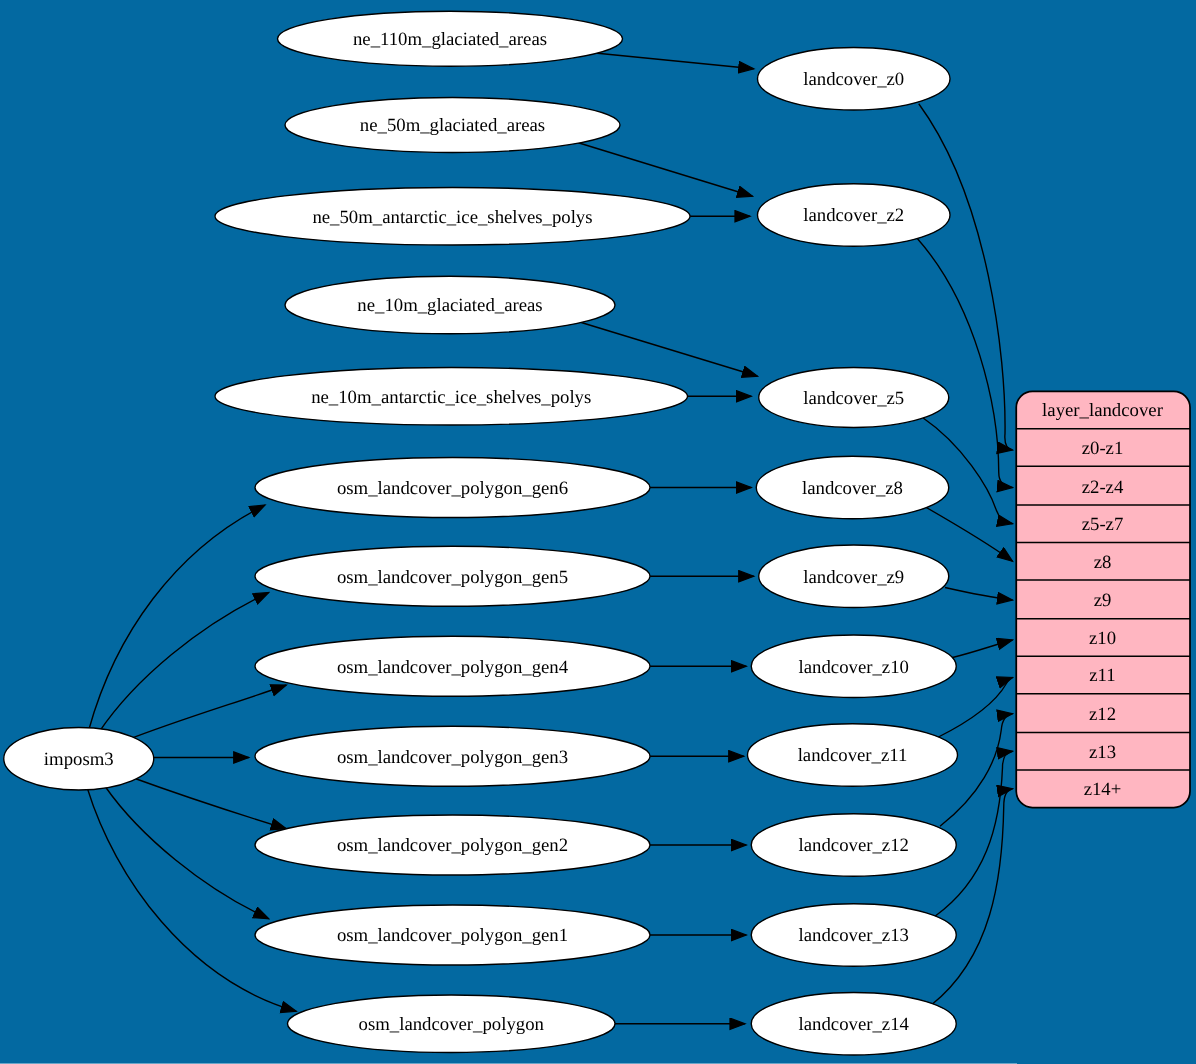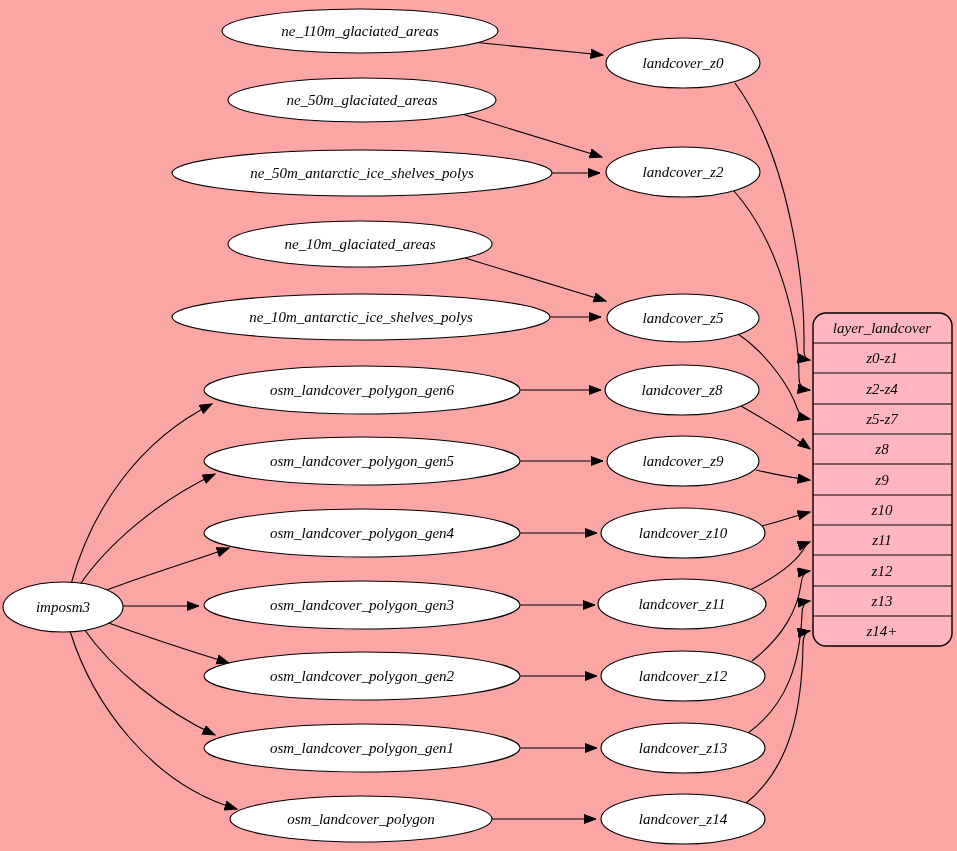--- a/index.html
+++ b/index.html
@@ -5,22 +5,21 @@
   html, body {
     margin: 0;
     padding: 0;
     background: #ffffff;
     font-family: "Liberation Serif", "DejaVu Serif", serif;
   }
   .canvas {
     position: relative;
     width: 957px;
     height: 851px;
-    background: #fca5a5;
-    font-style: italic;
+    background: #0369a1;
   }
   svg { display: block; }
   .edge {
     fill: none;
     stroke: #000000;
     stroke-width: 1.1;
   }
   .node-ellipse {
     stroke: #000000;
     stroke-width: 1.1;

